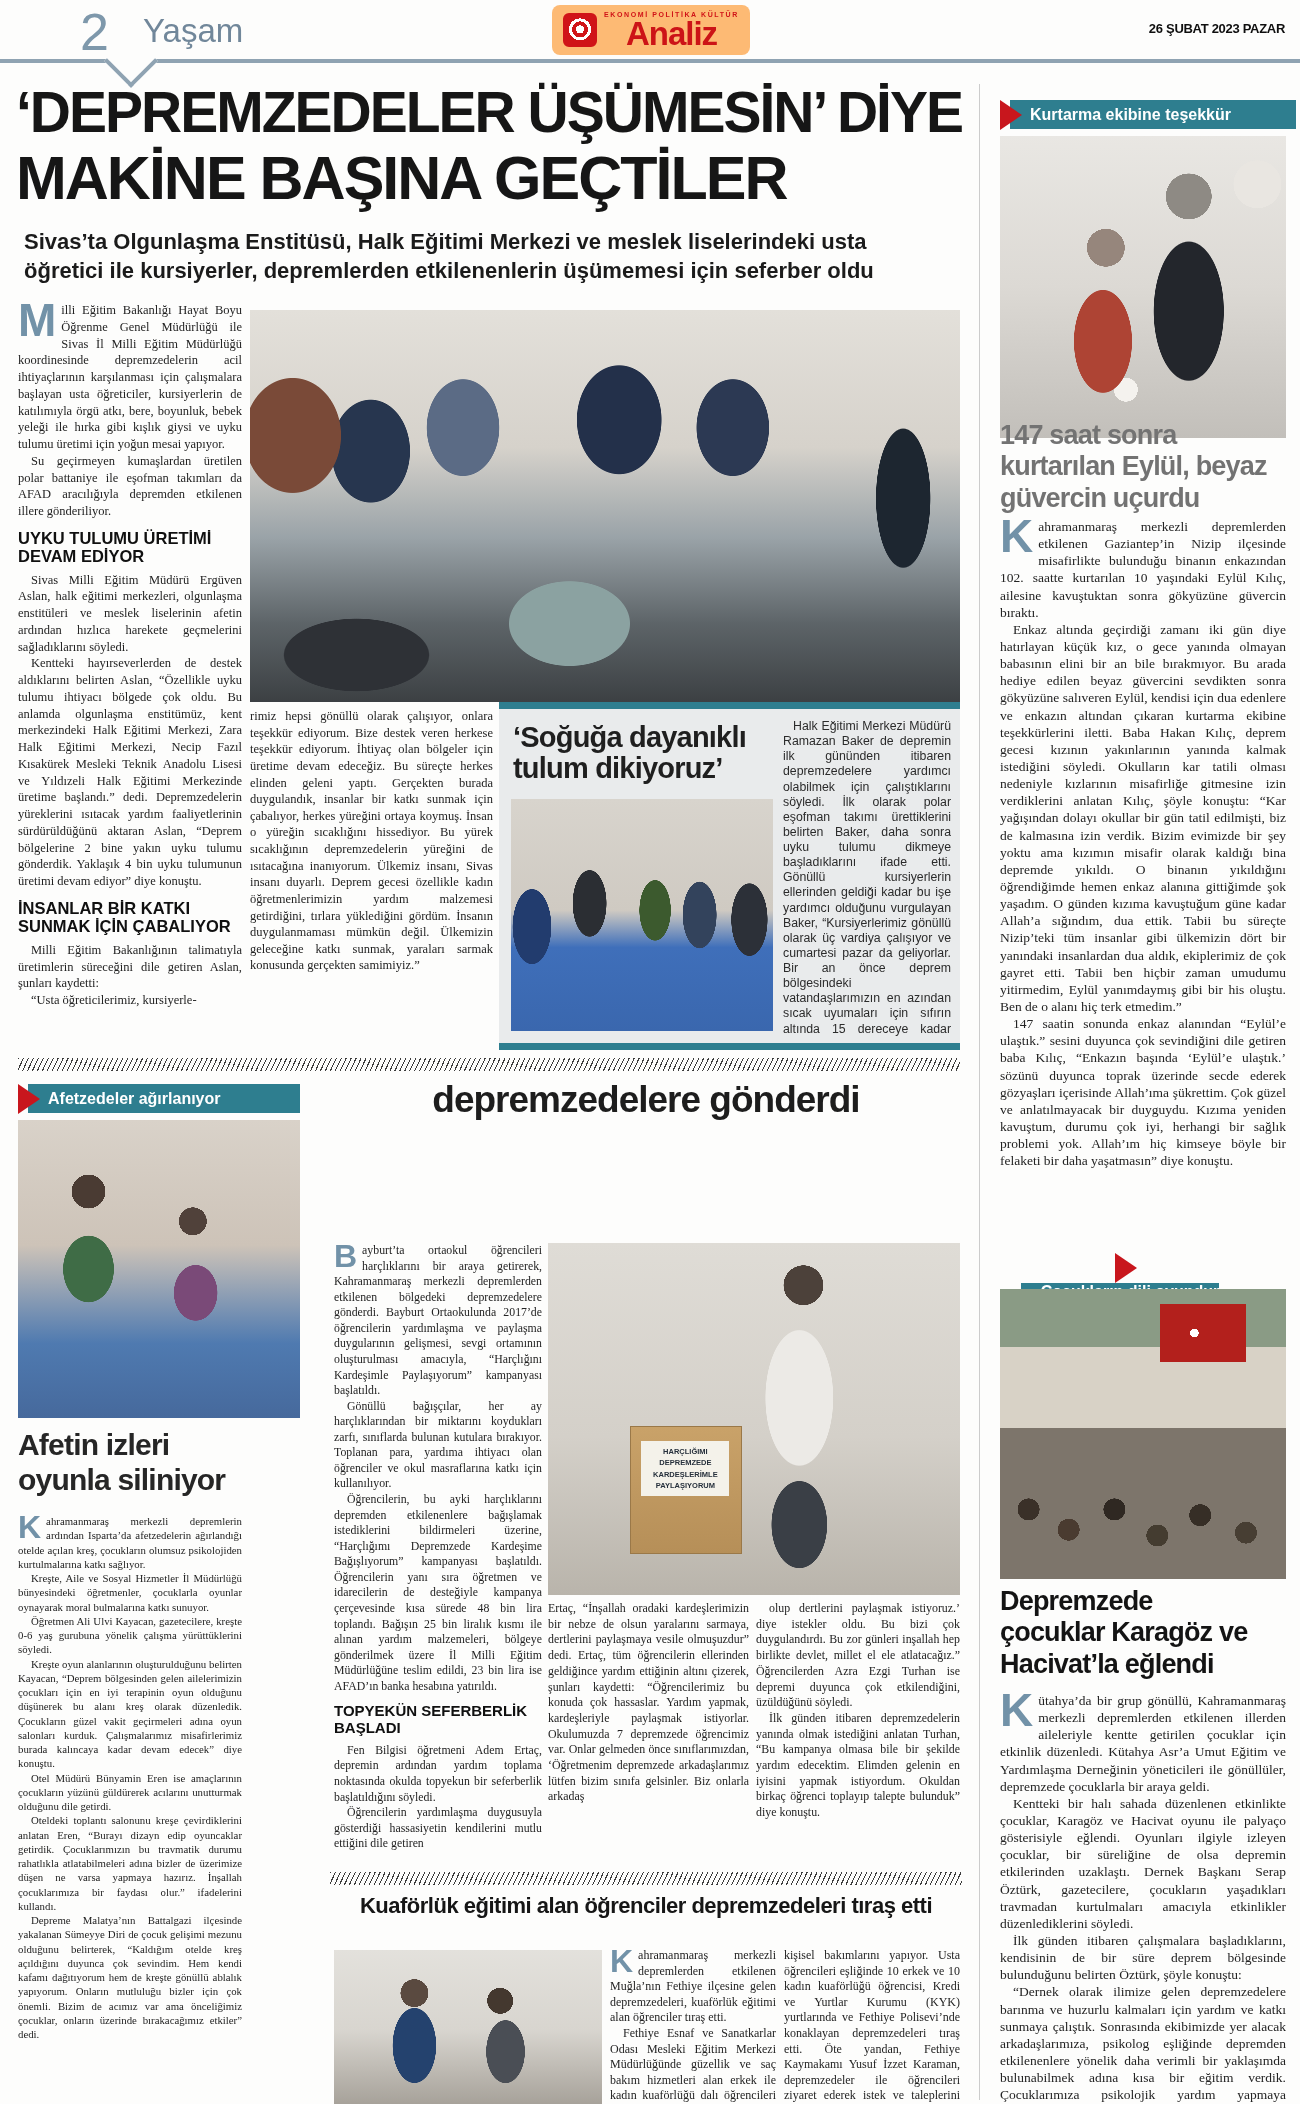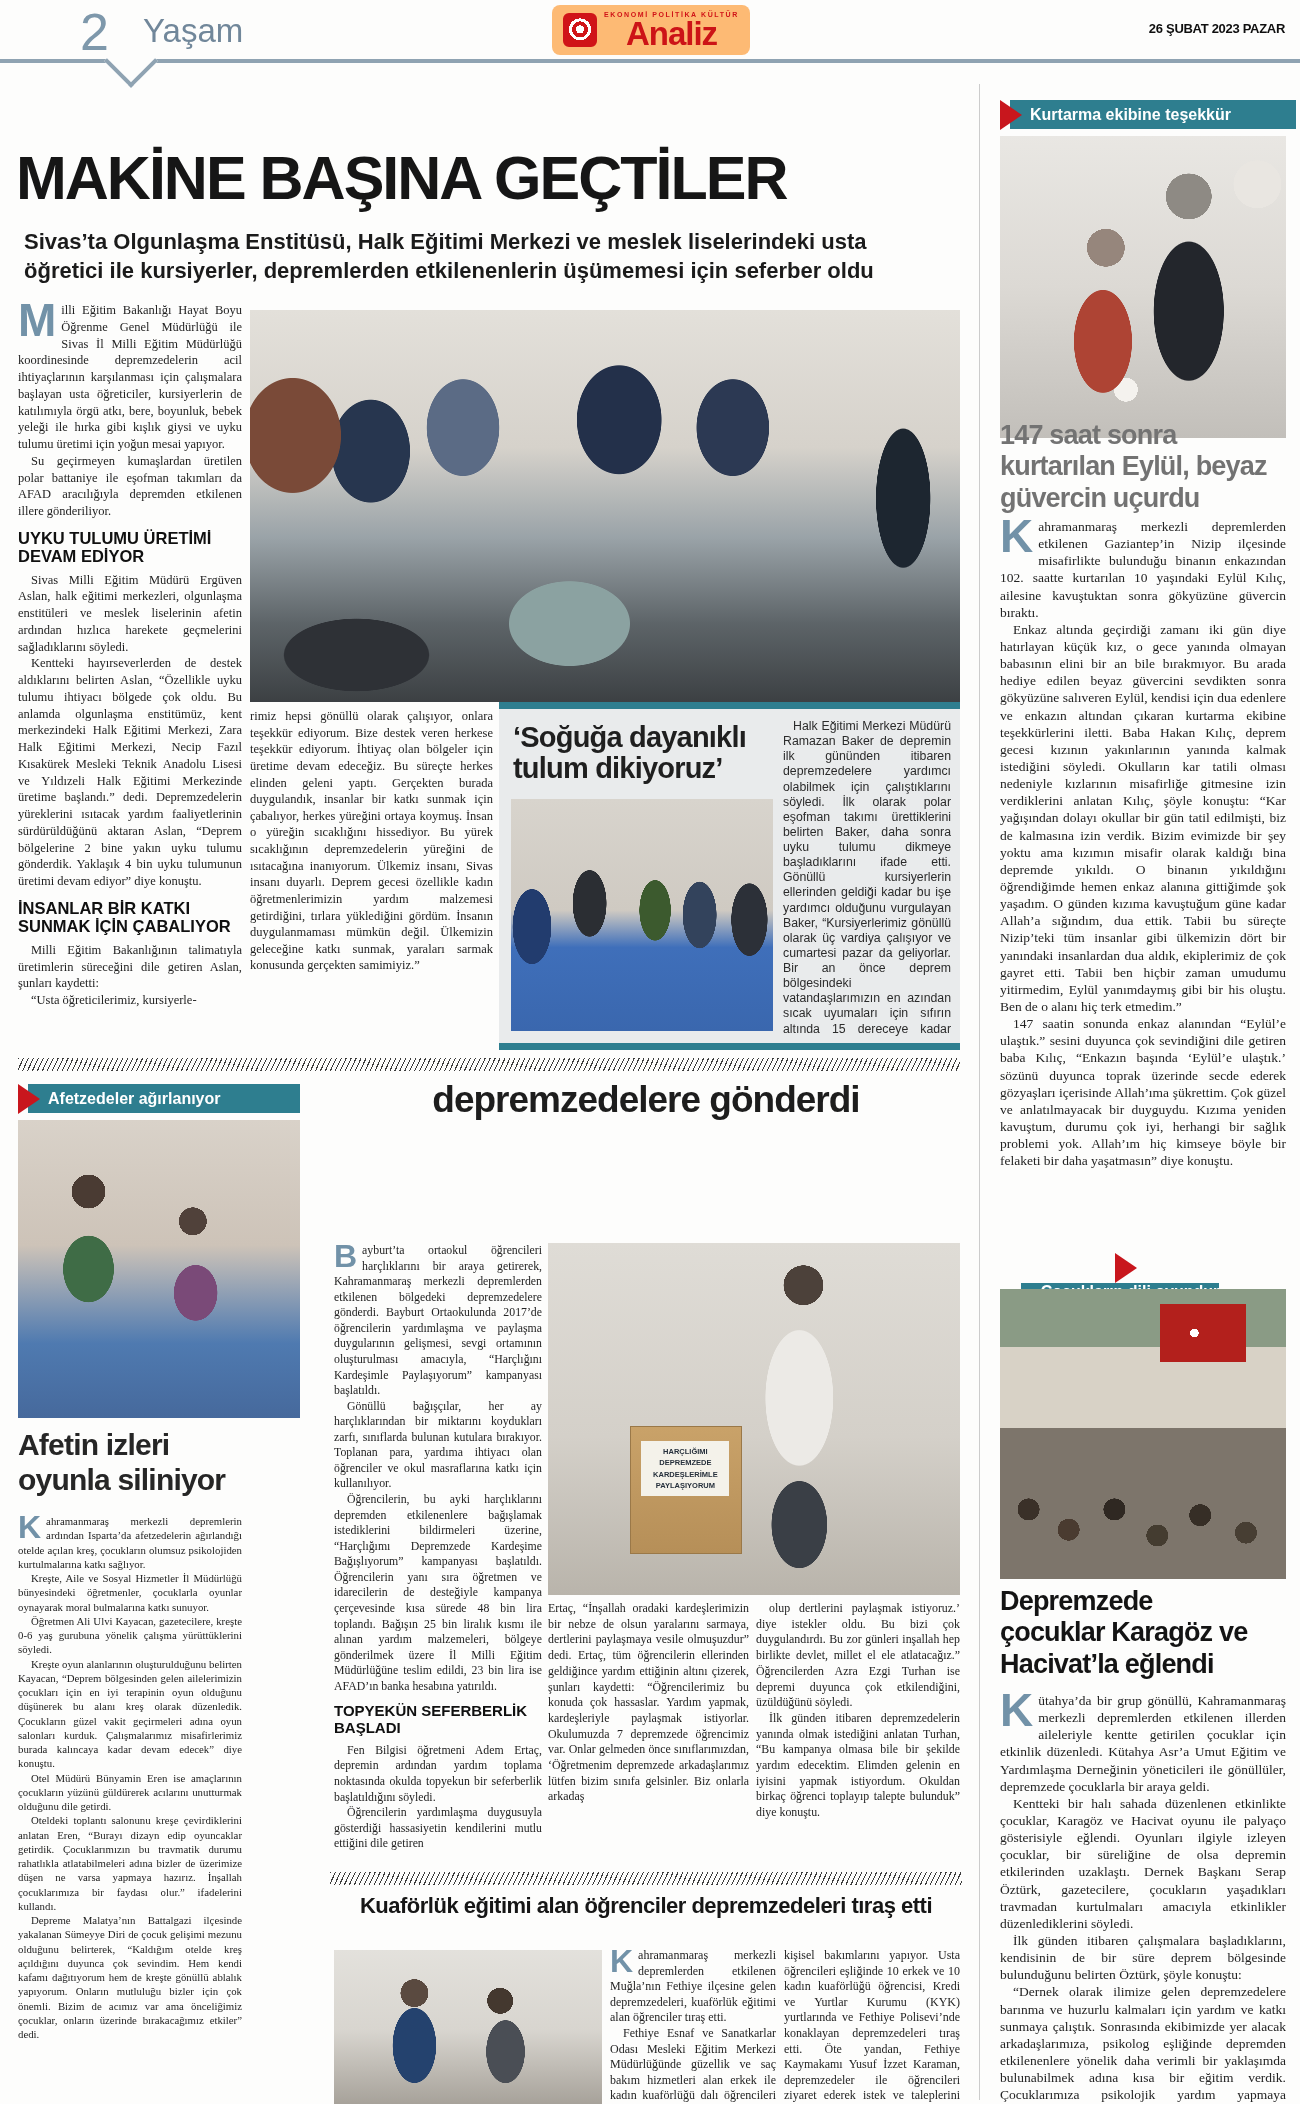--- a/index.html
+++ b/index.html
@@ -177,20 +177,21 @@
   <div class="abs section-name">Yaşam</div>
   <div class="abs logo-box">
     <span class="logo-emblem"></span>
     <span class="logo-text-wrap">
       <span class="logo-tagline">EKONOMİ POLİTİKA KÜLTÜR</span>
       <span class="logo-word">Analiz</span>
     </span>
   </div>
   <div class="abs hdr-date">26 ŞUBAT 2023 PAZAR</div>
 
+  <div class="abs hl hl1">‘DEPREMZEDELER ÜŞÜMESİN’ DİYE</div>
   <div class="abs hl hl2">MAKİNE BAŞINA GEÇTİLER</div>
   <div class="abs deck">Sivas’ta Olgunlaşma Enstitüsü, Halk Eğitimi Merkezi ve meslek liselerindeki usta öğretici ile kursiyerler, depremlerden etkilenenlerin üşümemesi için seferber oldu</div>
 
   <div class="abs bodycol serif col1">
     <div>
       <span class="dropcap dc-lg">M</span><span>illi Eğitim Bakanlığı Hayat Boyu Öğrenme Genel Müdürlüğü ile Sivas İl Milli Eğitim Müdürlüğü koordinesinde depremzedelerin acil ihtiyaçlarının karşılanması için çalışmalara başlayan usta öğreticiler, kursiyerlerin de katılımıyla örgü atkı, bere, boyunluk, bebek yeleği ile hırka gibi kışlık giysi ve uyku tulumu üretimi için yoğun mesai yapıyor.</span>
     </div>
     <div class="para">Su geçirmeyen kumaşlardan üretilen polar battaniye ile eşofman takımları da AFAD aracılığıyla depremden etkilenen illere gönderiliyor.</div>
     <h4 class="colhead">UYKU TULUMU ÜRETİMİ DEVAM EDİYOR</h4>
     <div class="para">Sivas Milli Eğitim Müdürü Ergüven Aslan, halk eğitimi merkezleri, olgunlaşma enstitüleri ve meslek liselerinin afetin ardından hızlıca harekete geçmelerini sağladıklarını söyledi.</div>

